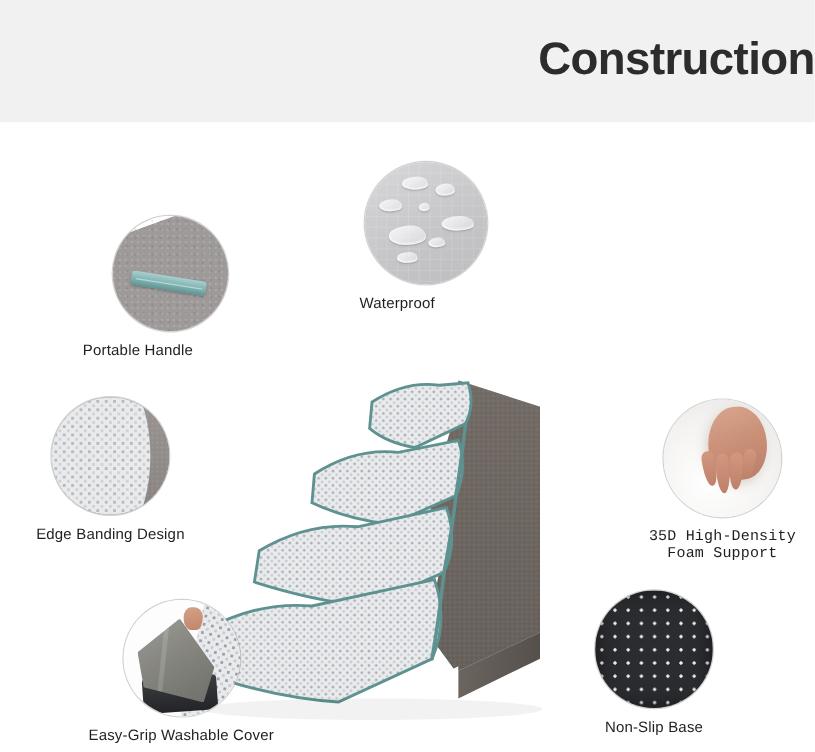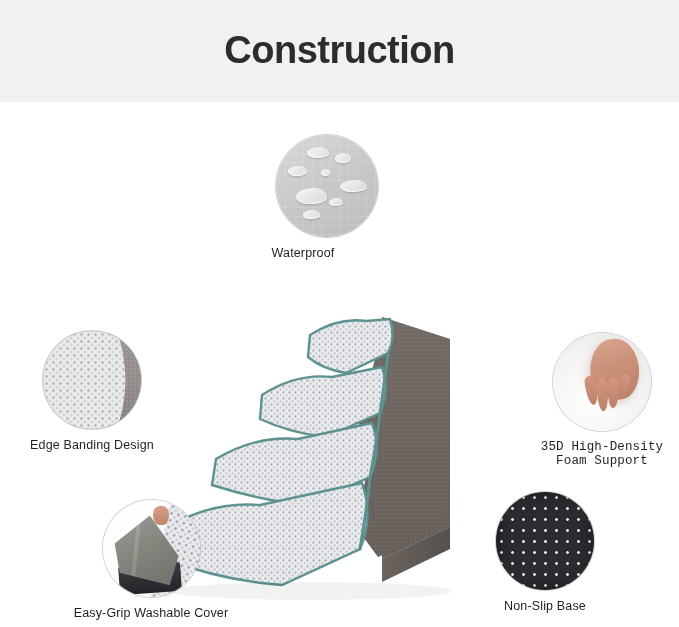--- a/index.html
+++ b/index.html
@@ -22,21 +22,21 @@
     left: 0; top: 0;
     width: 679px;
     height: 102px;
     background: #f1f1f1;
   }
   .page-title {
     position: absolute;
     left: 0;
     top: 29px;
     width: 679px;
-    text-align: center;
+    text-align: right;
     font-size: 38px;
     font-weight: bold;
     letter-spacing: -0.5px;
     color: #2c2c2e;
     font-family: "Liberation Sans", sans-serif;
   }
 
   
   .stage {
     position: absolute;
@@ -348,22 +348,31 @@
 
       <path d="M18 250 Q62 224 110 228 L212 206 Q224 240 210 272 L132 308 Q74 304 14 282 Z" fill="url(#meshPat)" stroke="#5d9290" stroke-width="2.4"></path>
 
       <path d="M238 76 Q234 110 230 136 Q226 170 220 200 Q216 238 210 272" fill="none" stroke="#5d9290" stroke-width="3" stroke-linecap="round"></path>
 
       <ellipse cx="160" cy="314" rx="142" ry="9" fill="#000" opacity="0.05"></ellipse>
     </svg>
 
   </div>
 
-
-  <div class="feature" style="left:276px; top:33px;">
+  <div class="feature" style="left:94px; top:78px;">
+    <div class="feature-circle" style="width:96px;height:96px;">
+      <div class="art art-handle">
+        <div class="fabric-noise"></div>
+        <div class="strap"></div>
+      </div>
+    </div>
+    <div class="feature-label" style="width:96px; margin-left:-27px;">Portable Handle</div>
+  </div>
+
+  <div class="feature" style="left:304px; top:33px;">
     <div class="feature-circle" style="width:102px;height:102px;">
       <div class="art art-water">
         <div class="grid"></div>
         <div class="drop" style="left:30%;top:12%;width:22%;height:11%;"></div>
         <div class="drop" style="left:58%;top:18%;width:16%;height:9%;"></div>
         <div class="drop" style="left:12%;top:30%;width:18%;height:10%;"></div>
         <div class="drop" style="left:44%;top:33%;width:9%;height:7%;"></div>
         <div class="drop" style="left:63%;top:44%;width:26%;height:12%;"></div>
         <div class="drop" style="left:20%;top:52%;width:30%;height:16%;"></div>
         <div class="drop" style="left:52%;top:62%;width:14%;height:8%;"></div>

